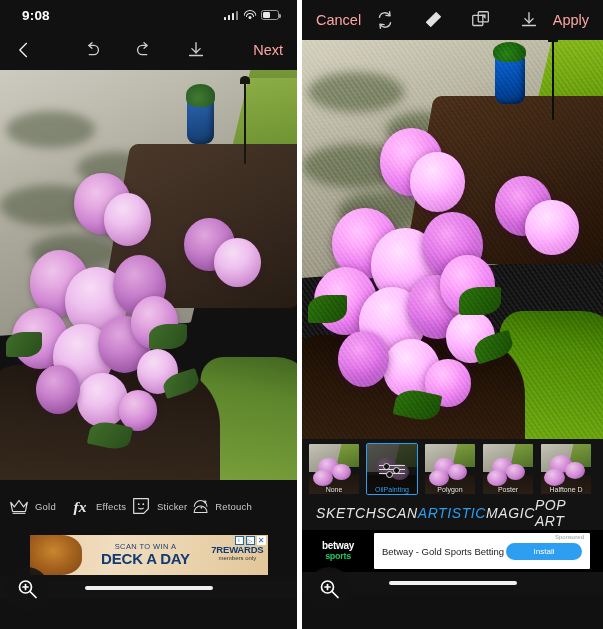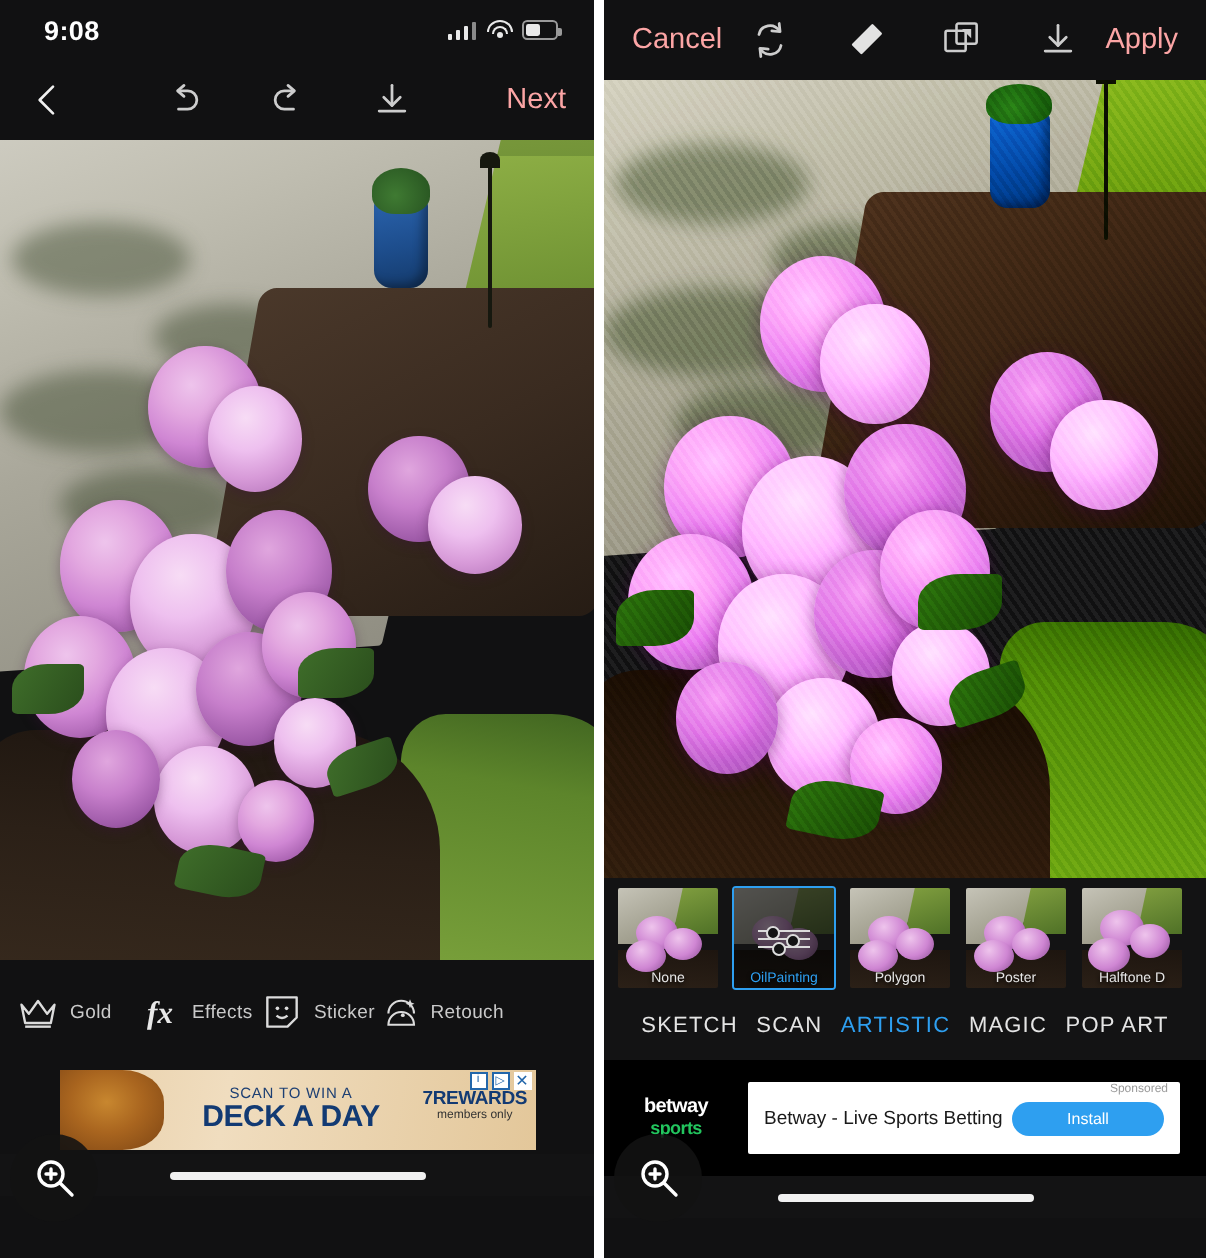--- a/index.html
+++ b/index.html
@@ -207,26 +207,26 @@
     background:linear-gradient(5deg,#2b2017,#1d150f); }
   .mini .m-bloom { position:absolute; border-radius:50%;
     background:radial-gradient(circle at 38% 32%, #eec4ec, #cf86d3 55%, #8b4d94 100%); }
   .fthumb.dark .mini { filter: brightness(.42) saturate(.7); }
 
   
   .cats {
     height: 34px; background:#131314; display:flex; align-items:center;
     justify-content:space-around; padding:0 14px;
   }
-  .cat { font-size:11px; color:#e4e4e4; letter-spacing:.6px; }
+  .cat { font-size:14px; color:#e4e4e4; letter-spacing:.6px;font-style:italic; }
   .cat.active { color:#2e9ff0; }
 
   
   .ad-right {
-    height: 58px; background:#000; display:flex; align-items:center;
+    height: 42px; background:#000; display:flex; align-items:center;
     position:relative;
   }
   .betway { width:72px; flex:0 0 72px; text-align:center; line-height:1.05; }
   .bw1 { font-size:10px; font-weight:700; color:#fff; letter-spacing:-.3px;}
   .bw2 { font-size:9px; font-weight:700; color:#22c55e; letter-spacing:-.3px;}
   .ad-card {
     flex:1; height:36px; background:#fff; margin-right:13px;
     display:flex; align-items:center; padding:0 8px; position:relative;
     border-radius:1px;
   }
@@ -581,21 +581,21 @@
       <span class="cat">POP ART</span>
     </div>
 
     <div class="ad-right">
       <div class="betway">
         <div class="bw1">betway</div>
         <div class="bw2">sports</div>
       </div>
       <div class="ad-card">
         <span class="sponsored">Sponsored</span>
-        <span class="ad-card-title">Betway - Live Sports Betting</span>
+        <span class="ad-card-title">Betway - Gold Sports Betting</span>
         <span class="install">Install</span>
       </div>
     </div>
 
     <div class="homebar">
         <i></i>
       </div>
 
     <div class="zoombtn">
       <svg viewBox="0 0 24 24" fill="none" stroke="#ffffff" stroke-width="1.7" stroke-linecap="round">

